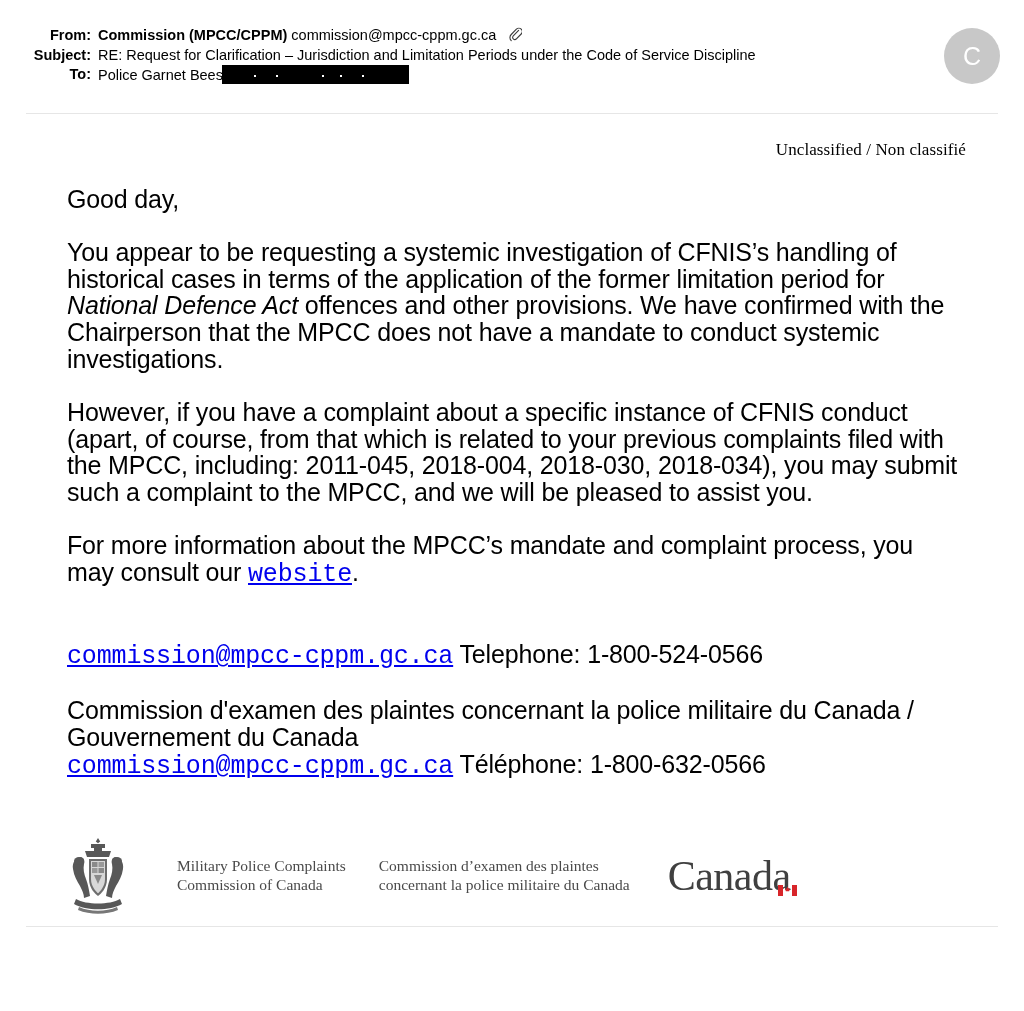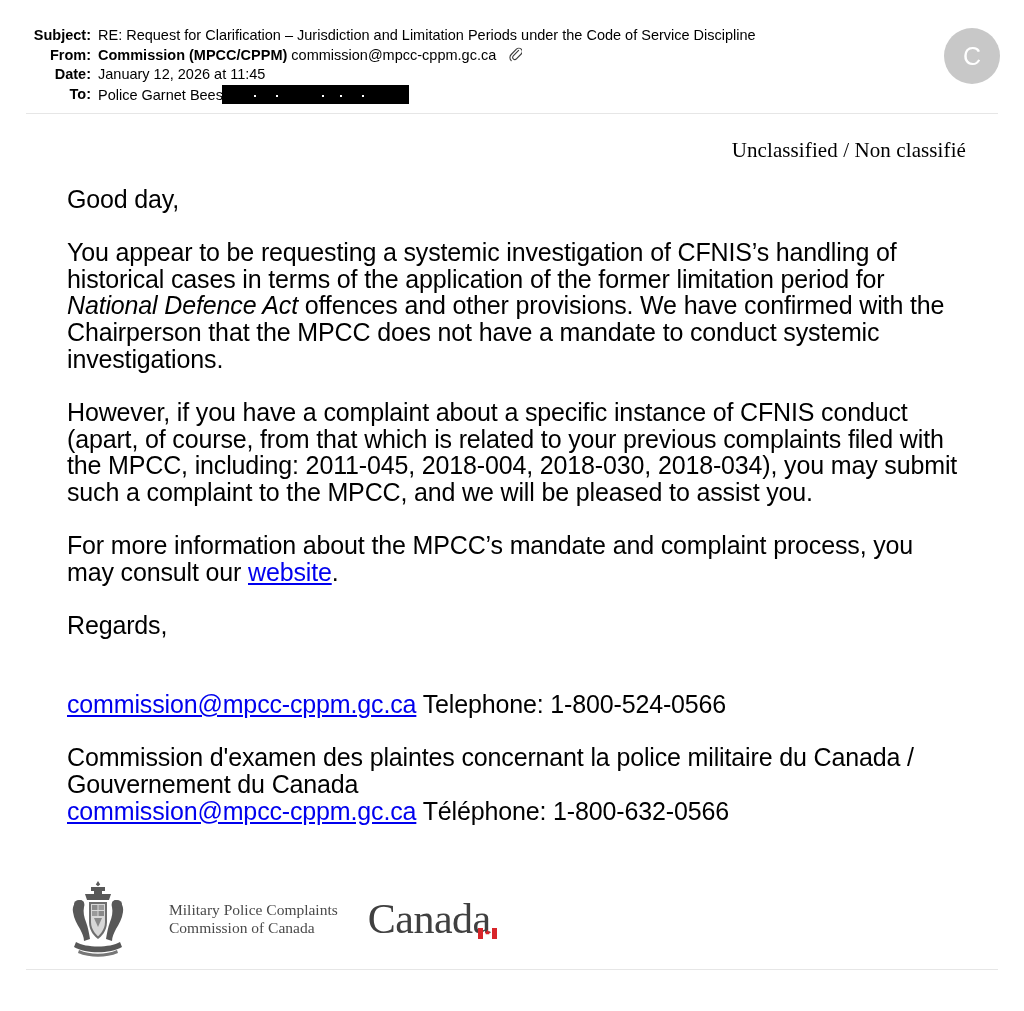--- a/index.html
+++ b/index.html
@@ -96,50 +96,51 @@
     margin-top: 11px;
   }
 
   
   .mail-body {
     padding: 0 26px;
   }
   .classification {
     text-align: right;
     font-family: "Liberation Serif", serif;
-    font-size: 21px;
+    font-size: 17px;
     line-height: 26px;
     padding-top: 23px;
     padding-right: 32px;
     letter-spacing: 0.1px;
   }
   .content {
     padding-left: 41px;
     padding-right: 34px;
     padding-top: 23px;
     font-size: 25px;
     line-height: 26.8px;
     letter-spacing: -0.15px;
   }
   .para {
     margin: 0 0 26px 0;
   }
   em { }
   a.link {
     color: #0000ee;
     text-decoration: underline;
+    font-family: Liberation Mono, monospace;
   }
 
   
   .logo-block {
     display: flex;
     align-items: center;
     padding-left: 41px;
     padding-top: 30px;
-    gap: 0;
+    gap: 8px;
   }
   .coat-of-arms {
     width: 62px;
     height: 78px;
     flex: 0 0 62px;
   }
   .logo-text {
     font-family: "Liberation Serif", serif;
     font-size: 15.5px;
     line-height: 18.5px;
@@ -165,43 +166,39 @@
     width: 19px;
     height: 11px;
   }
 </style>
 </head>
 <body>
 
 <div class="mail-header">
 
   <div class="header-fields">
-
-    <div class="field-row">
-      <div class="field-label">Subject:</div>
-      <div class="field-value">RE: Request for Clarification – Jurisdiction and Limitation Periods under the Code of Service Discipline</div>
-    </div>
 
     <div class="field-row">
       <div class="field-label">From:</div>
       <div class="field-value">
         <span class="from-name">Commission (MPCC/CPPM)</span>
         <span class="from-addr">commission@mpcc-cppm.gc.ca</span>
         <span class="clip-icon">
           <svg viewBox="0 0 13 15" width="13" height="15" aria-hidden="true">
             <path d="M9.6 3.4 L4.3 8.8 c-0.9 0.9 -0.9 2.3 0 3.1 0.9 0.9 2.3 0.9 3.1 0 L12.2 7 c1.3 -1.3 1.3 -3.5 0 -4.8 -1.3 -1.3 -3.5 -1.3 -4.8 0 L2.2 7.5 c-1.7 1.7 -1.7 4.5 0 6.2" fill="none" stroke="#3a3a3a" stroke-width="1.1" stroke-linecap="round"></path>
           </svg>
         </span>
       </div>
     </div>
 
     <div class="field-row">
-      <div class="field-label">Date:</div>
-      <div class="field-value">January 12, 2026 at 11:45</div>
-    </div>
+      <div class="field-label">Subject:</div>
+      <div class="field-value">RE: Request for Clarification – Jurisdiction and Limitation Periods under the Code of Service Discipline</div>
+    </div>
+
 
     <div class="field-row">
       <div class="field-label">To:</div>
       <div class="field-value">
         <span>Police Garnet Bees</span><span class="redaction"><i style="left:32px"></i><i style="left:54px"></i><i style="left:100px"></i><i style="left:118px"></i><i style="left:140px"></i></span>
       </div>
     </div>
 
   </div>
 
@@ -218,21 +215,20 @@
 
     <p class="para">Good day,</p>
 
 
     <p class="para"><span>You appear to be requesting a systemic investigation of CFNIS’s handling of historical cases in terms of the application of the former limitation period for </span><em>National Defence Act</em><span> offences and other provisions. We have confirmed with the Chairperson that the MPCC does not have a mandate to conduct systemic investigations.</span></p>
 
     <p class="para">However, if you have a complaint about a specific instance of CFNIS conduct (apart, of course, from that which is related to your previous complaints filed with the MPCC, including: 2011-045, 2018-004, 2018-030, 2018-034), you may submit such a complaint to the MPCC, and we will be pleased to assist you.</p>
 
     <p class="para"><span>For more information about the MPCC’s mandate and complaint process, you may consult our </span><a class="link" href="#">website</a><span>.</span></p>
 
-    <p class="para">Regards,</p>
 
     <p class="para">
       <br>
       <a class="link" href="#">commission@mpcc-cppm.gc.ca</a><span> Telephone: 1-800-524-0566</span>
     </p>
 
     <p class="para">
       <span>Commission d'examen des plaintes concernant la police militaire du Canada / Gouvernement du Canada</span><br>
       <a class="link" href="#">commission@mpcc-cppm.gc.ca</a><span> Téléphone: 1-800-632-0566</span>
     </p>
@@ -270,20 +266,24 @@
           <path d="M12 70 c11 5 27 5 38 0 l1 3 c-12 5 -28 5 -40 0z" fill="#777"></path>
         </g>
       </svg>
     </span>
 
     <div class="logo-text en">
       <div>Military Police Complaints</div>
       <div>Commission of Canada</div>
     </div>
 
+    <div class="logo-text fr">
+      <div>Commission d’examen des plaintes</div>
+      <div>concernant la police militaire du Canada</div>
+    </div>
 
     <div class="canada-word">
       <span>Canada</span>
       <span class="canada-flag">
         <svg viewBox="0 0 19 11" width="19" height="11" aria-hidden="true">
           <rect x="0" y="0" width="5" height="11" fill="#d8252a"></rect>
           <rect x="14" y="0" width="5" height="11" fill="#d8252a"></rect>
           <path d="M9.5 1.4 l1.2 2.6 1.3-0.7 -0.8 3 h-3.4 l-0.8-3 1.3 0.7z" fill="#d8252a"></path>
         </svg>
       </span>

